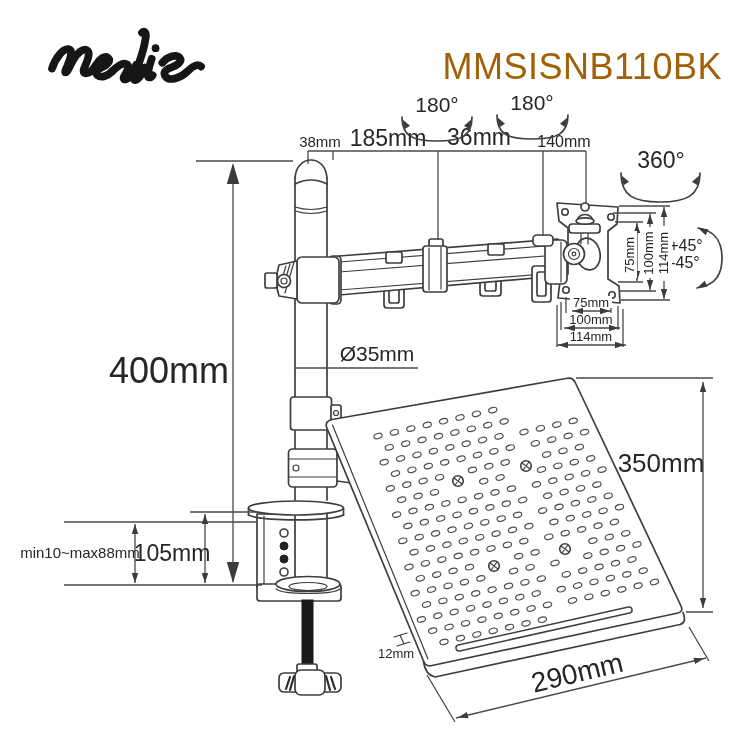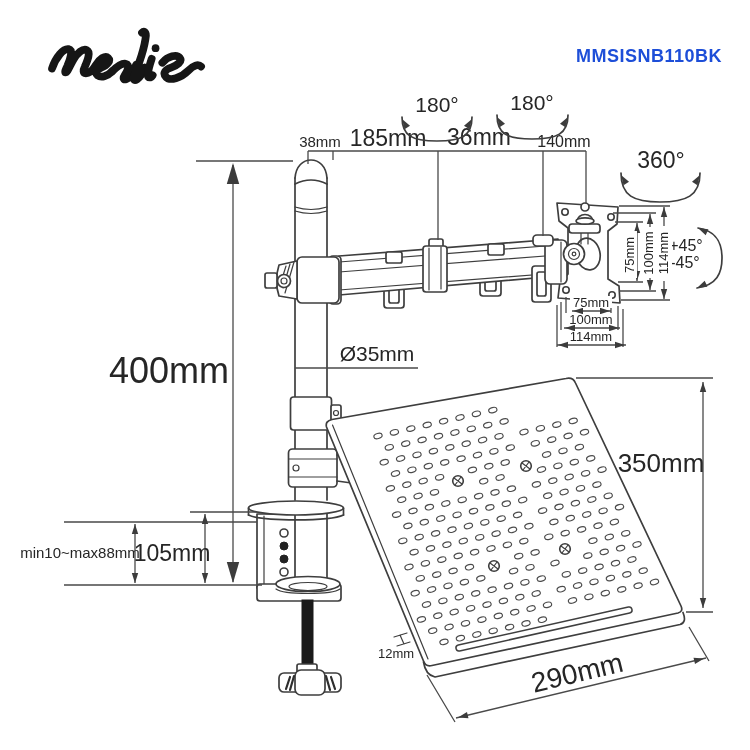--- a/index.html
+++ b/index.html
@@ -1,19 +1,19 @@
 <!DOCTYPE html>
 <html><head>
 <meta charset="utf-8">
 <style>
   html,body{margin:0;padding:0;background:#fff;}
   #stage{position:relative;width:750px;height:750px;background:#fff;overflow:hidden;
          font-family:"Liberation Sans",sans-serif;}
-  #model{position:absolute;top:46px;right:28px;font-size:18px;font-weight:700;
-         letter-spacing:.5px;color:#1d4ed8;}
+  #model{position:absolute;top:46px;right:28px;font-size:36px;font-weight:400;
+         letter-spacing:.5px;color:#a16207;}
   #logo{position:absolute;left:30px;top:24px;}
   .sr{position:absolute;width:1px;height:1px;overflow:hidden;clip:rect(0 0 0 0);}
   svg text{font-family:"Liberation Sans",sans-serif;fill:#262626;}
   .ln{stroke:#3e3e3e;stroke-width:1.7;fill:none;stroke-linecap:round;stroke-linejoin:round;}
   .lnf{stroke:#3e3e3e;stroke-width:1.7;fill:#ffffff;stroke-linejoin:round;}
   .lnt{stroke:#3e3e3e;stroke-width:1.2;fill:none;stroke-linecap:round;}
   .dim{stroke:#4a4a4a;stroke-width:1.3;fill:none;}
   .arr{fill:#3c3c3c;stroke:none;}
   .dark{fill:#1a1a1a;stroke:#1a1a1a;}
   .shade{stroke:#2e2e2e;stroke-width:2.2;stroke-linecap:round;}

